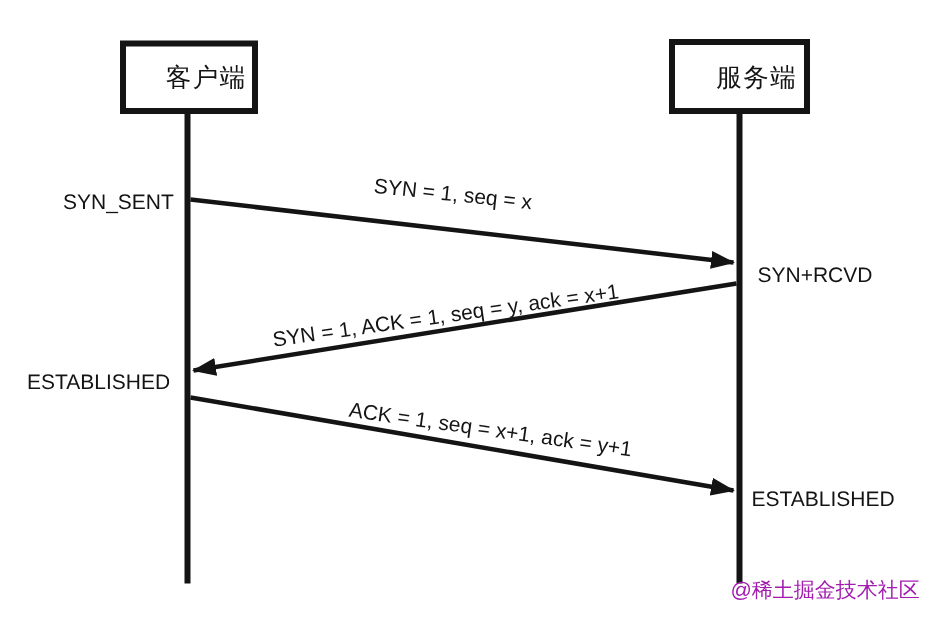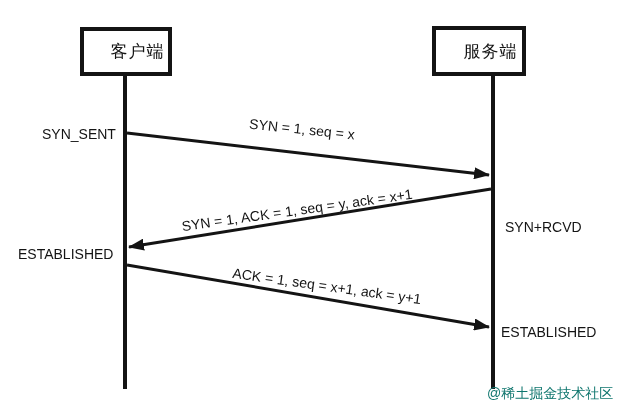--- a/index.html
+++ b/index.html
@@ -28,48 +28,48 @@
     background: #ffffff;
     display: flex;
     align-items: center;
     justify-content: center;
     font-size: 17px;
     letter-spacing: 1px;
     color: #141414;
     padding-left: 23px;
   }
   .actor-box.client { left: 80px;  top: 27px; width: 92px; height: 49px; }
-  .actor-box.server { left: 432px; top: 26px; width: 94px; height: 50px; }
+  .actor-box.server { left: 446px; top: 26px; width: 94px; height: 50px; }
   .state-label {
     position: absolute;
     font-size: 14px;
     white-space: nowrap;
     color: #141414;
   }
   .state-syn-sent           { left: 42px;  top: 126px; }
-  .state-syn-rcvd           { left: 505px; top: 175px; margin-top: 44px; }
+  .state-syn-rcvd           { left: 505px; top: 175px; }
   .state-established-client { left: 18px;  top: 246px; }
   .state-established-server { left: 501px; top: 324px; }
   .msg-label {
     position: absolute;
     font-size: 14px;
     white-space: nowrap;
     text-align: center;
     color: #141414;
   }
   .msg-1 { left: 242px; top: 121px; width: 120px; transform: rotate(6deg); }
   .msg-2 { left: 167px; top: 202px; width: 260px; transform: rotate(-8deg); }
   .msg-3 { left: 222px; top: 278px; width: 210px; transform: rotate(8deg); }
   .watermark {
     position: absolute;
     left: 487px;
     top: 385px;
     font-size: 14px;
     white-space: nowrap;
-    color: #0f766e;
+    color: #a21caf;
   }
 </style>
 </head>
 <body>
 
 <div class="canvas">
 
   <svg class="svg-layer" width="625" height="415" viewBox="0 0 625 415">
     <defs>
       <marker id="ah" markerUnits="userSpaceOnUse" markerWidth="16" markerHeight="12" refX="15" refY="6" orient="auto">

